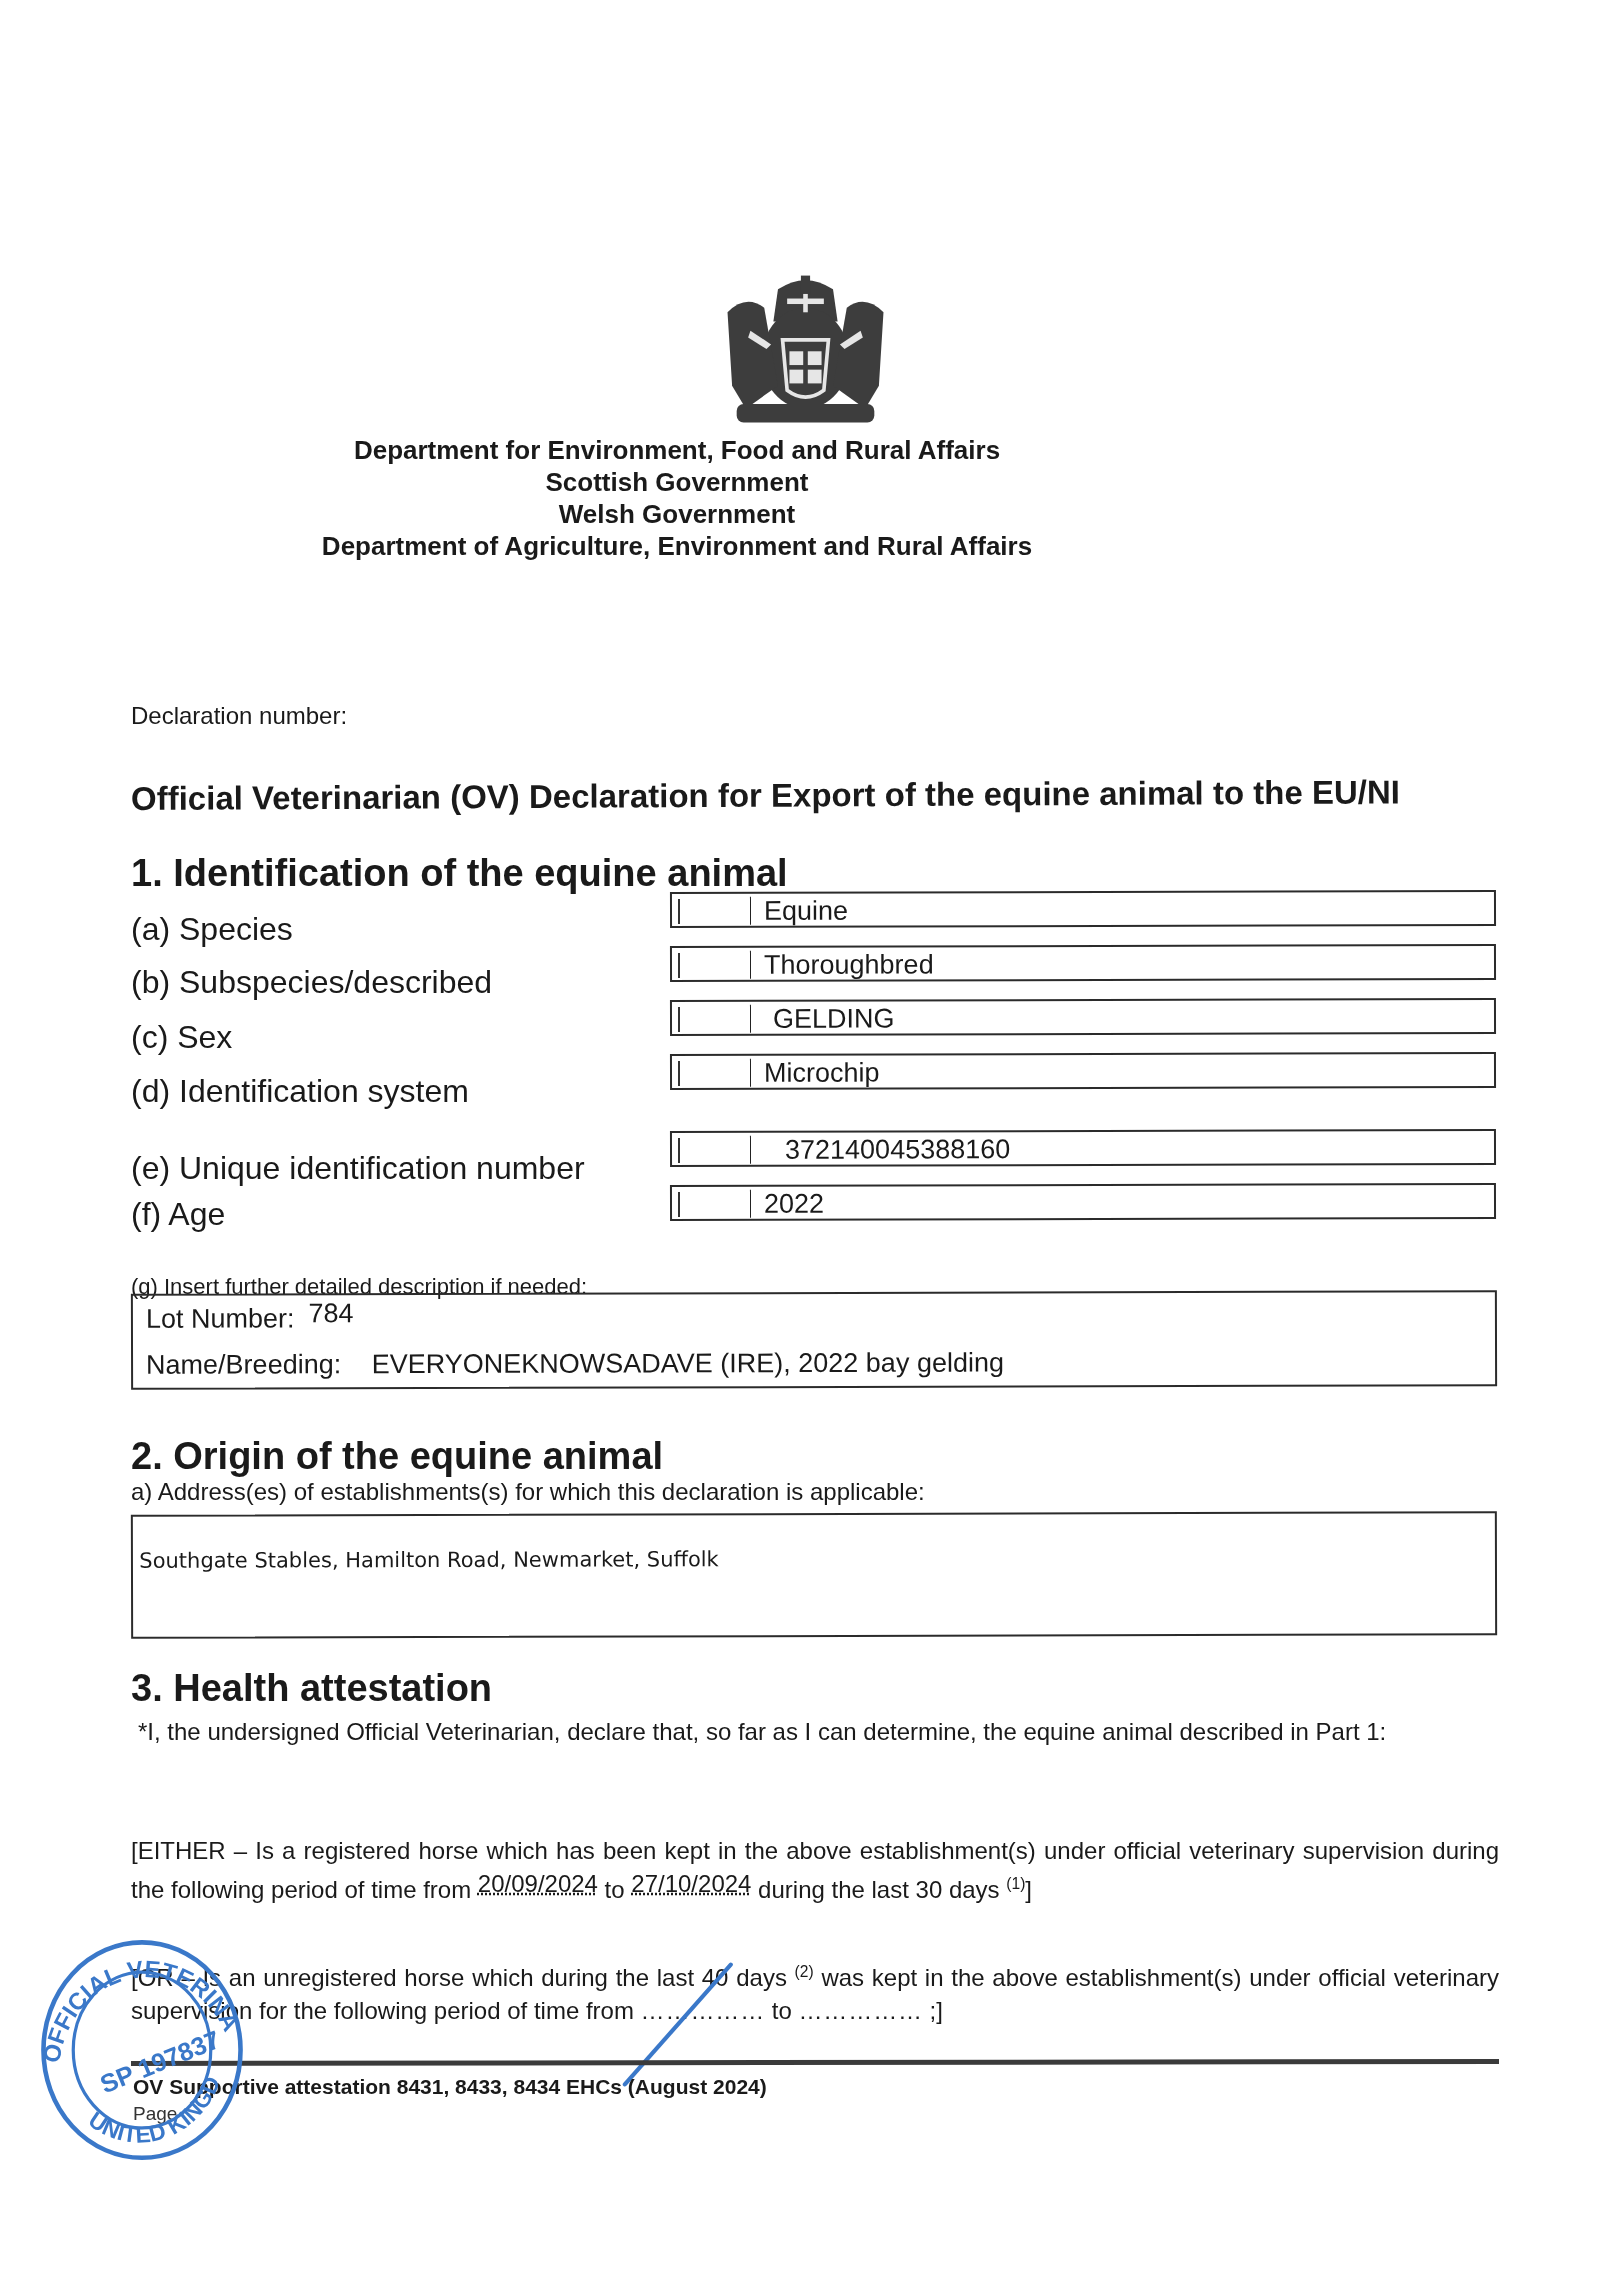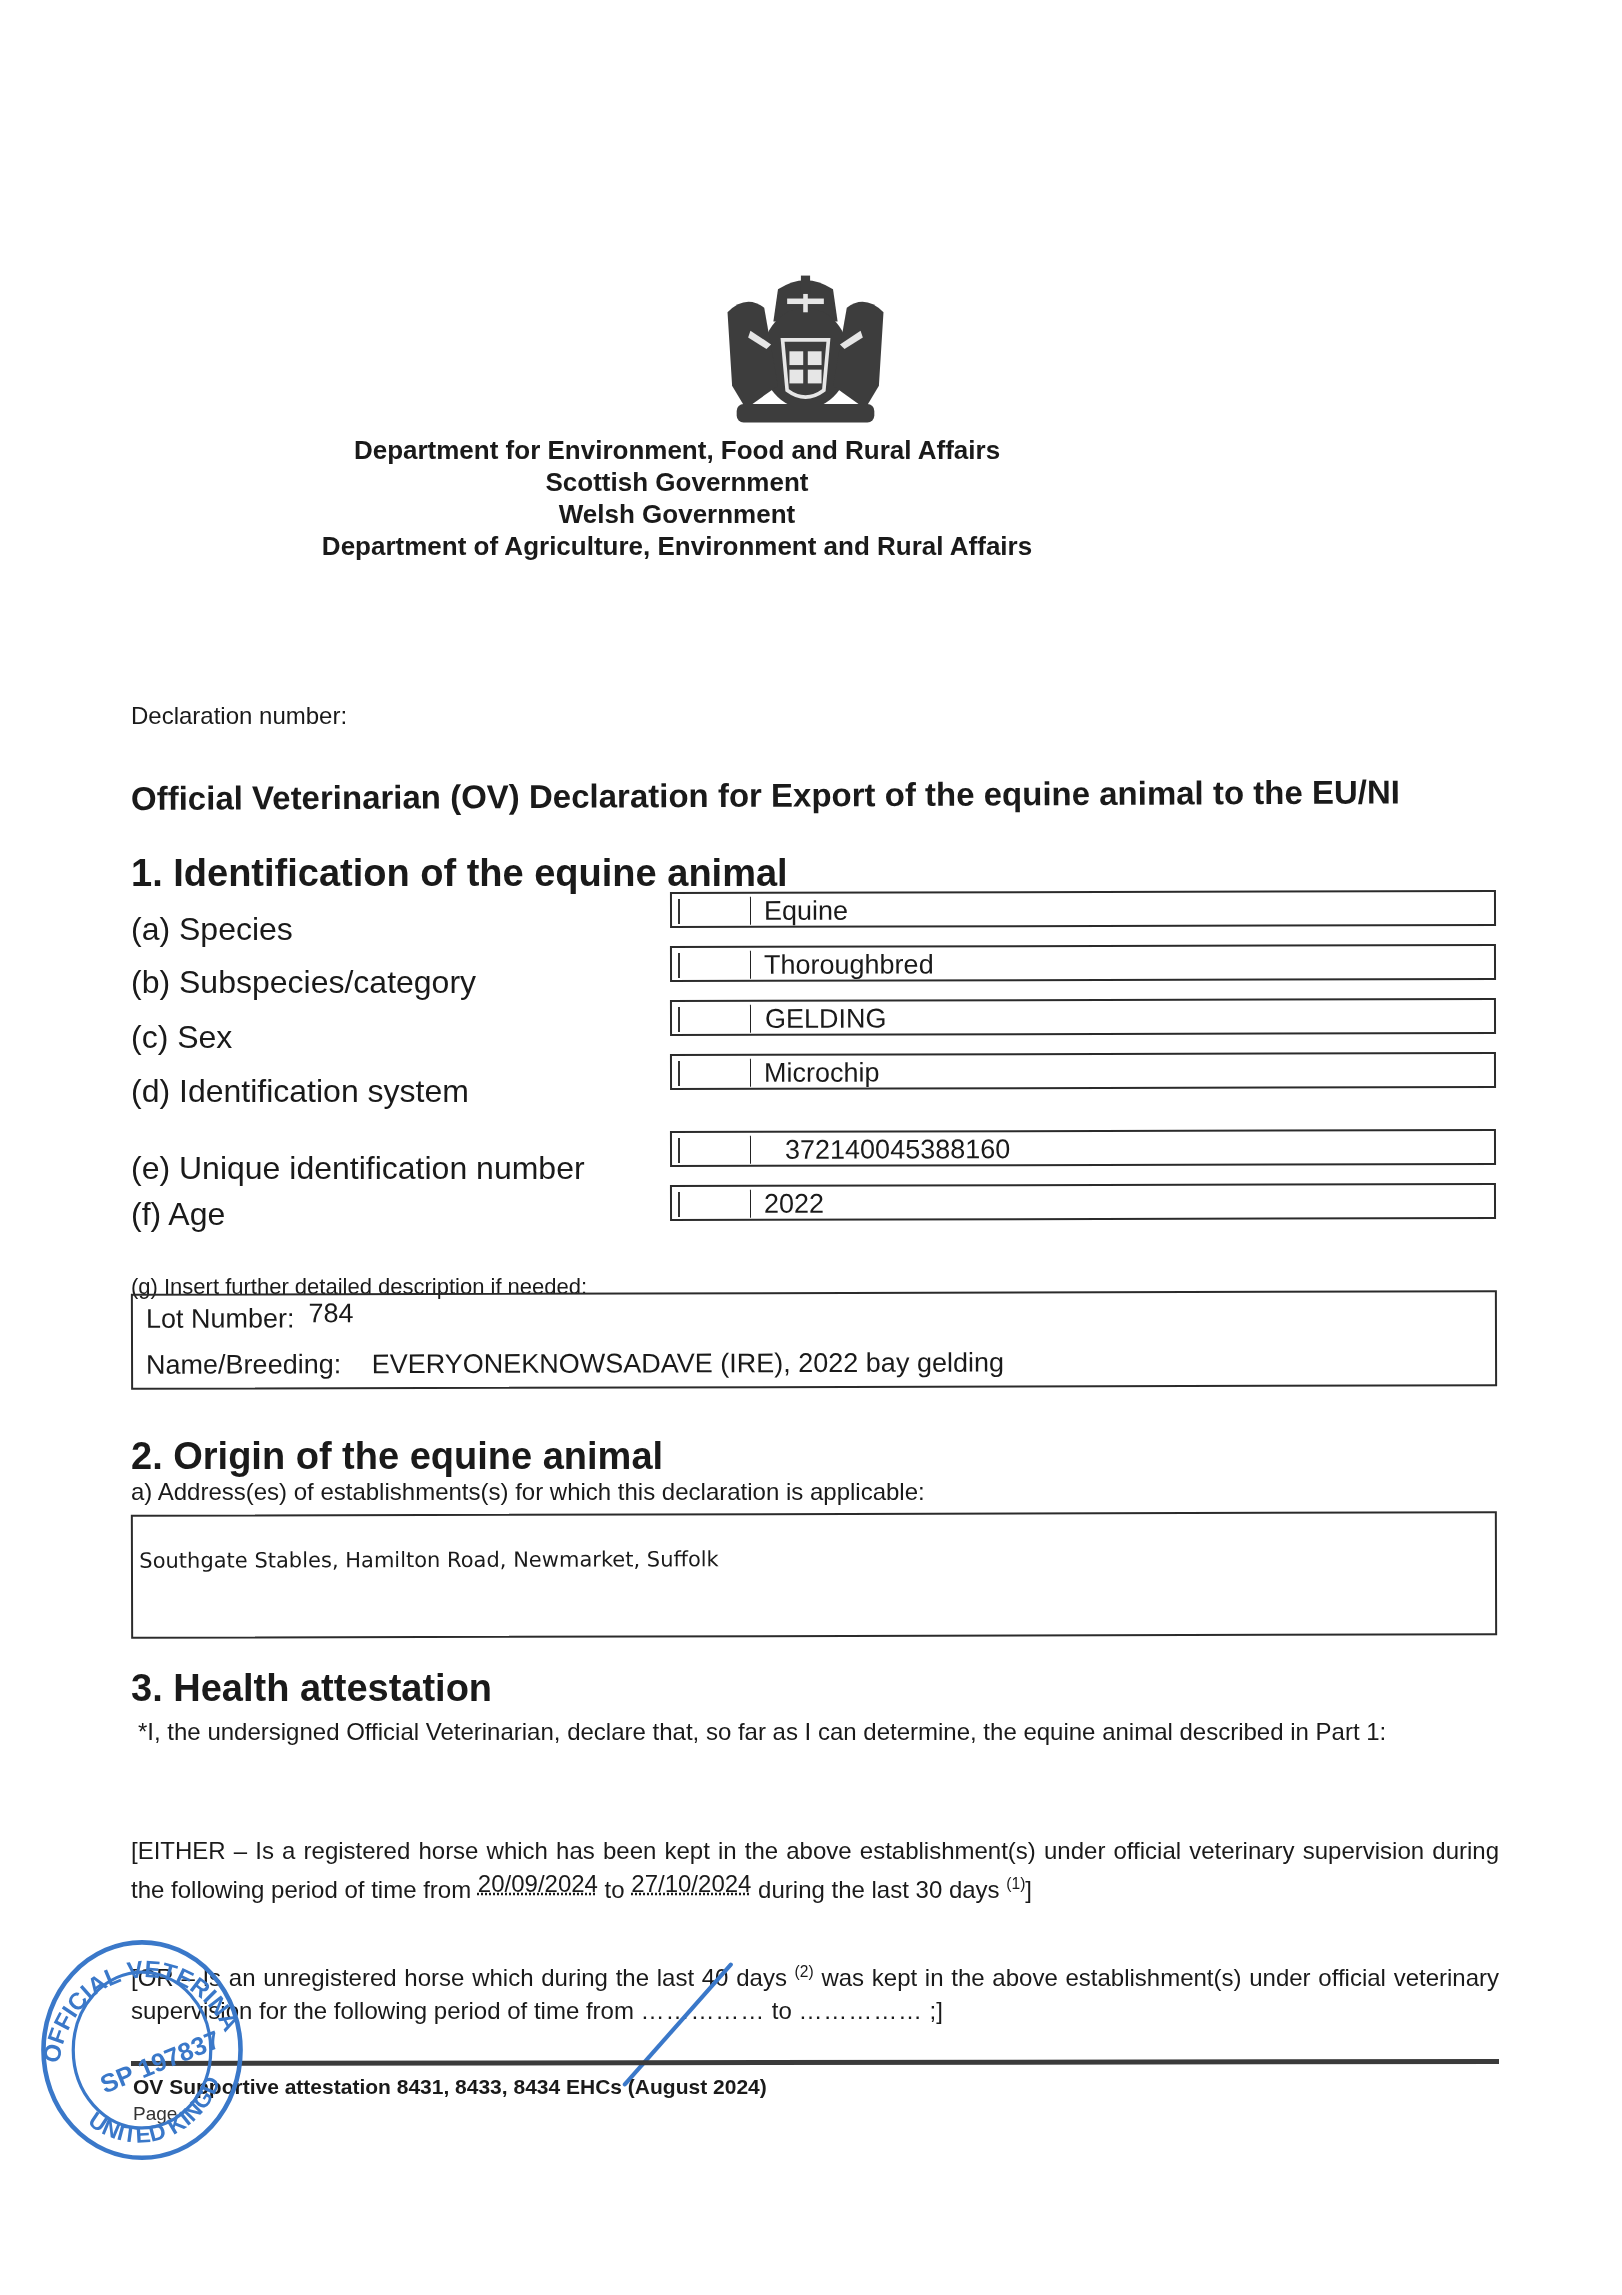--- a/index.html
+++ b/index.html
@@ -68,32 +68,32 @@
 
 <div class="abs section-h" style="top:852px;">1. Identification of the equine animal</div>
 
 <div class="abs field-label" style="top:911px;">(a) Species</div>
 <div class="abs field-box" style="top:891px;">
   <span class="tick-l"></span>
   <span class="tick-r"></span>
   <span class="val">Equine</span>
 </div>
 
-<div class="abs field-label" style="top:964px;">(b) Subspecies/category</div>
+<div class="abs field-label" style="top:964px;">(b) Subspecies/described</div>
 <div class="abs field-box" style="top:945px;">
   <span class="tick-l"></span>
   <span class="tick-r"></span>
   <span class="val">Thoroughbred</span>
 </div>
 
 <div class="abs field-label" style="top:1019px;">(c) Sex</div>
 <div class="abs field-box" style="top:999px;">
   <span class="tick-l"></span>
   <span class="tick-r"></span>
-  <span class="val" style="left:93px;">GELDING</span>
+  <span class="val" style="left:101px;">GELDING</span>
 </div>
 
 <div class="abs field-label" style="top:1073px;">(d) Identification system</div>
 <div class="abs field-box" style="top:1053px;">
   <span class="tick-l"></span>
   <span class="tick-r"></span>
   <span class="val">Microchip</span>
 </div>
 
 <div class="abs field-label" style="top:1150px;">(e) Unique identification number</div>

